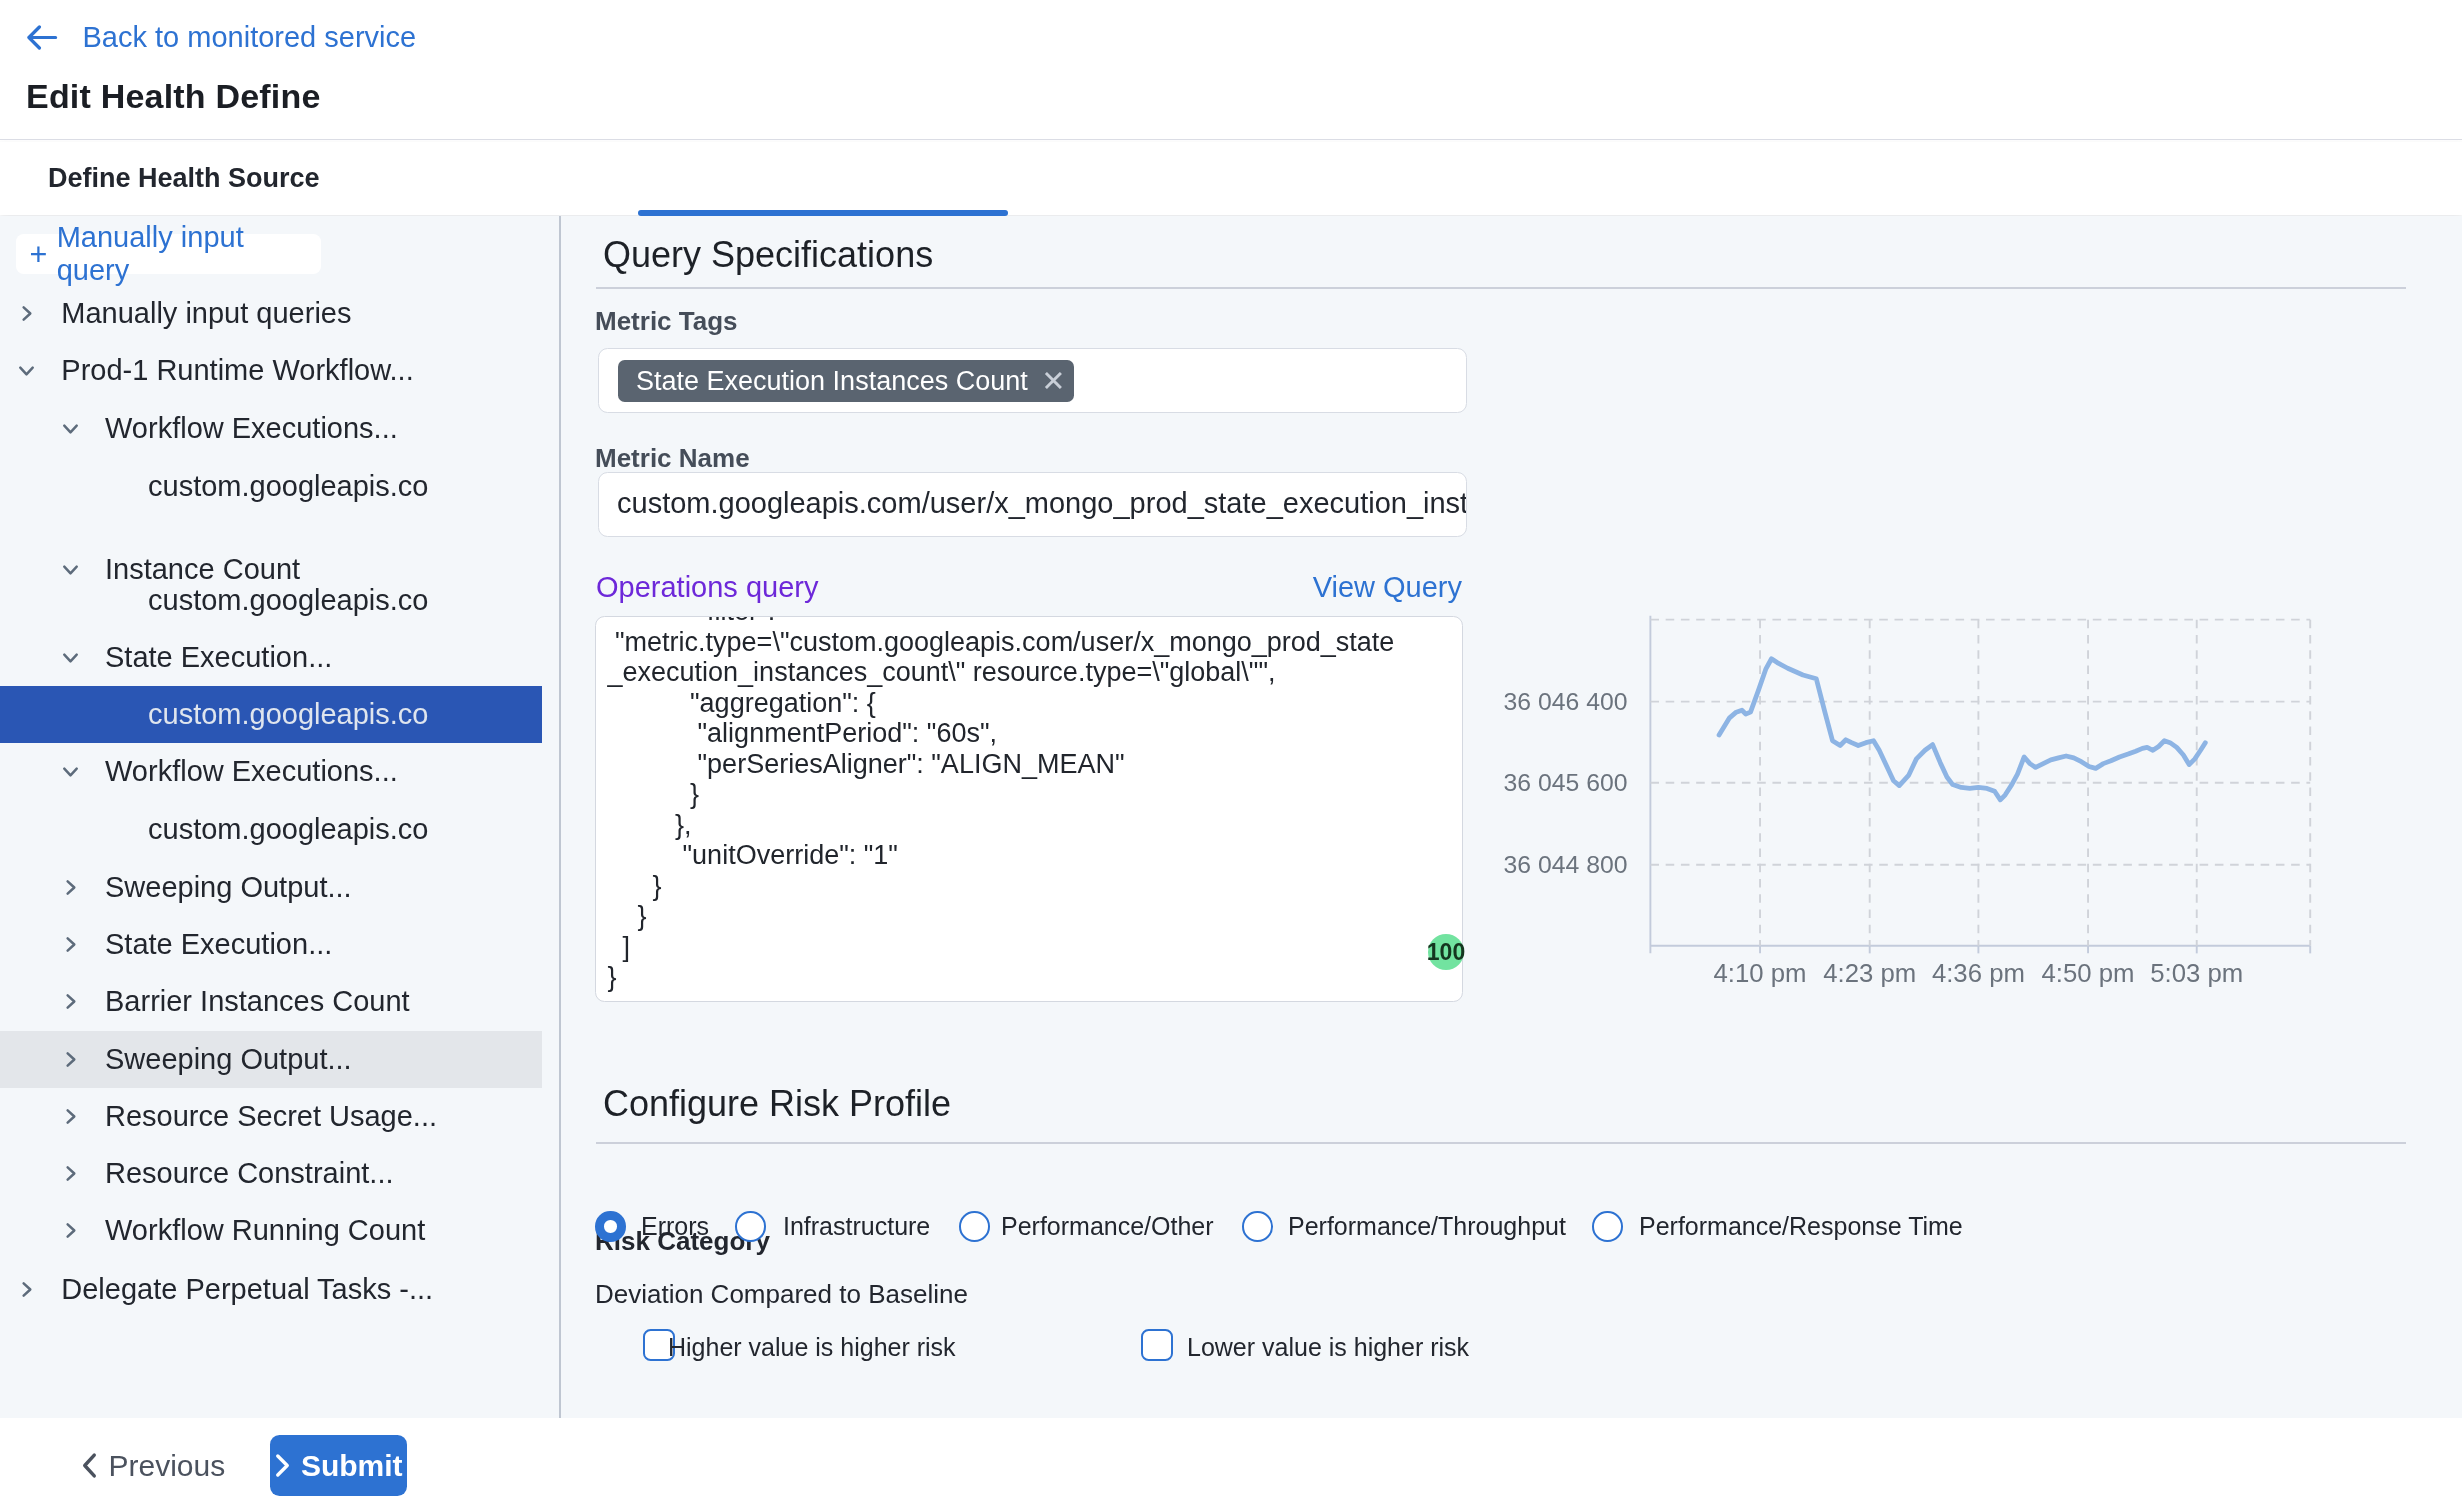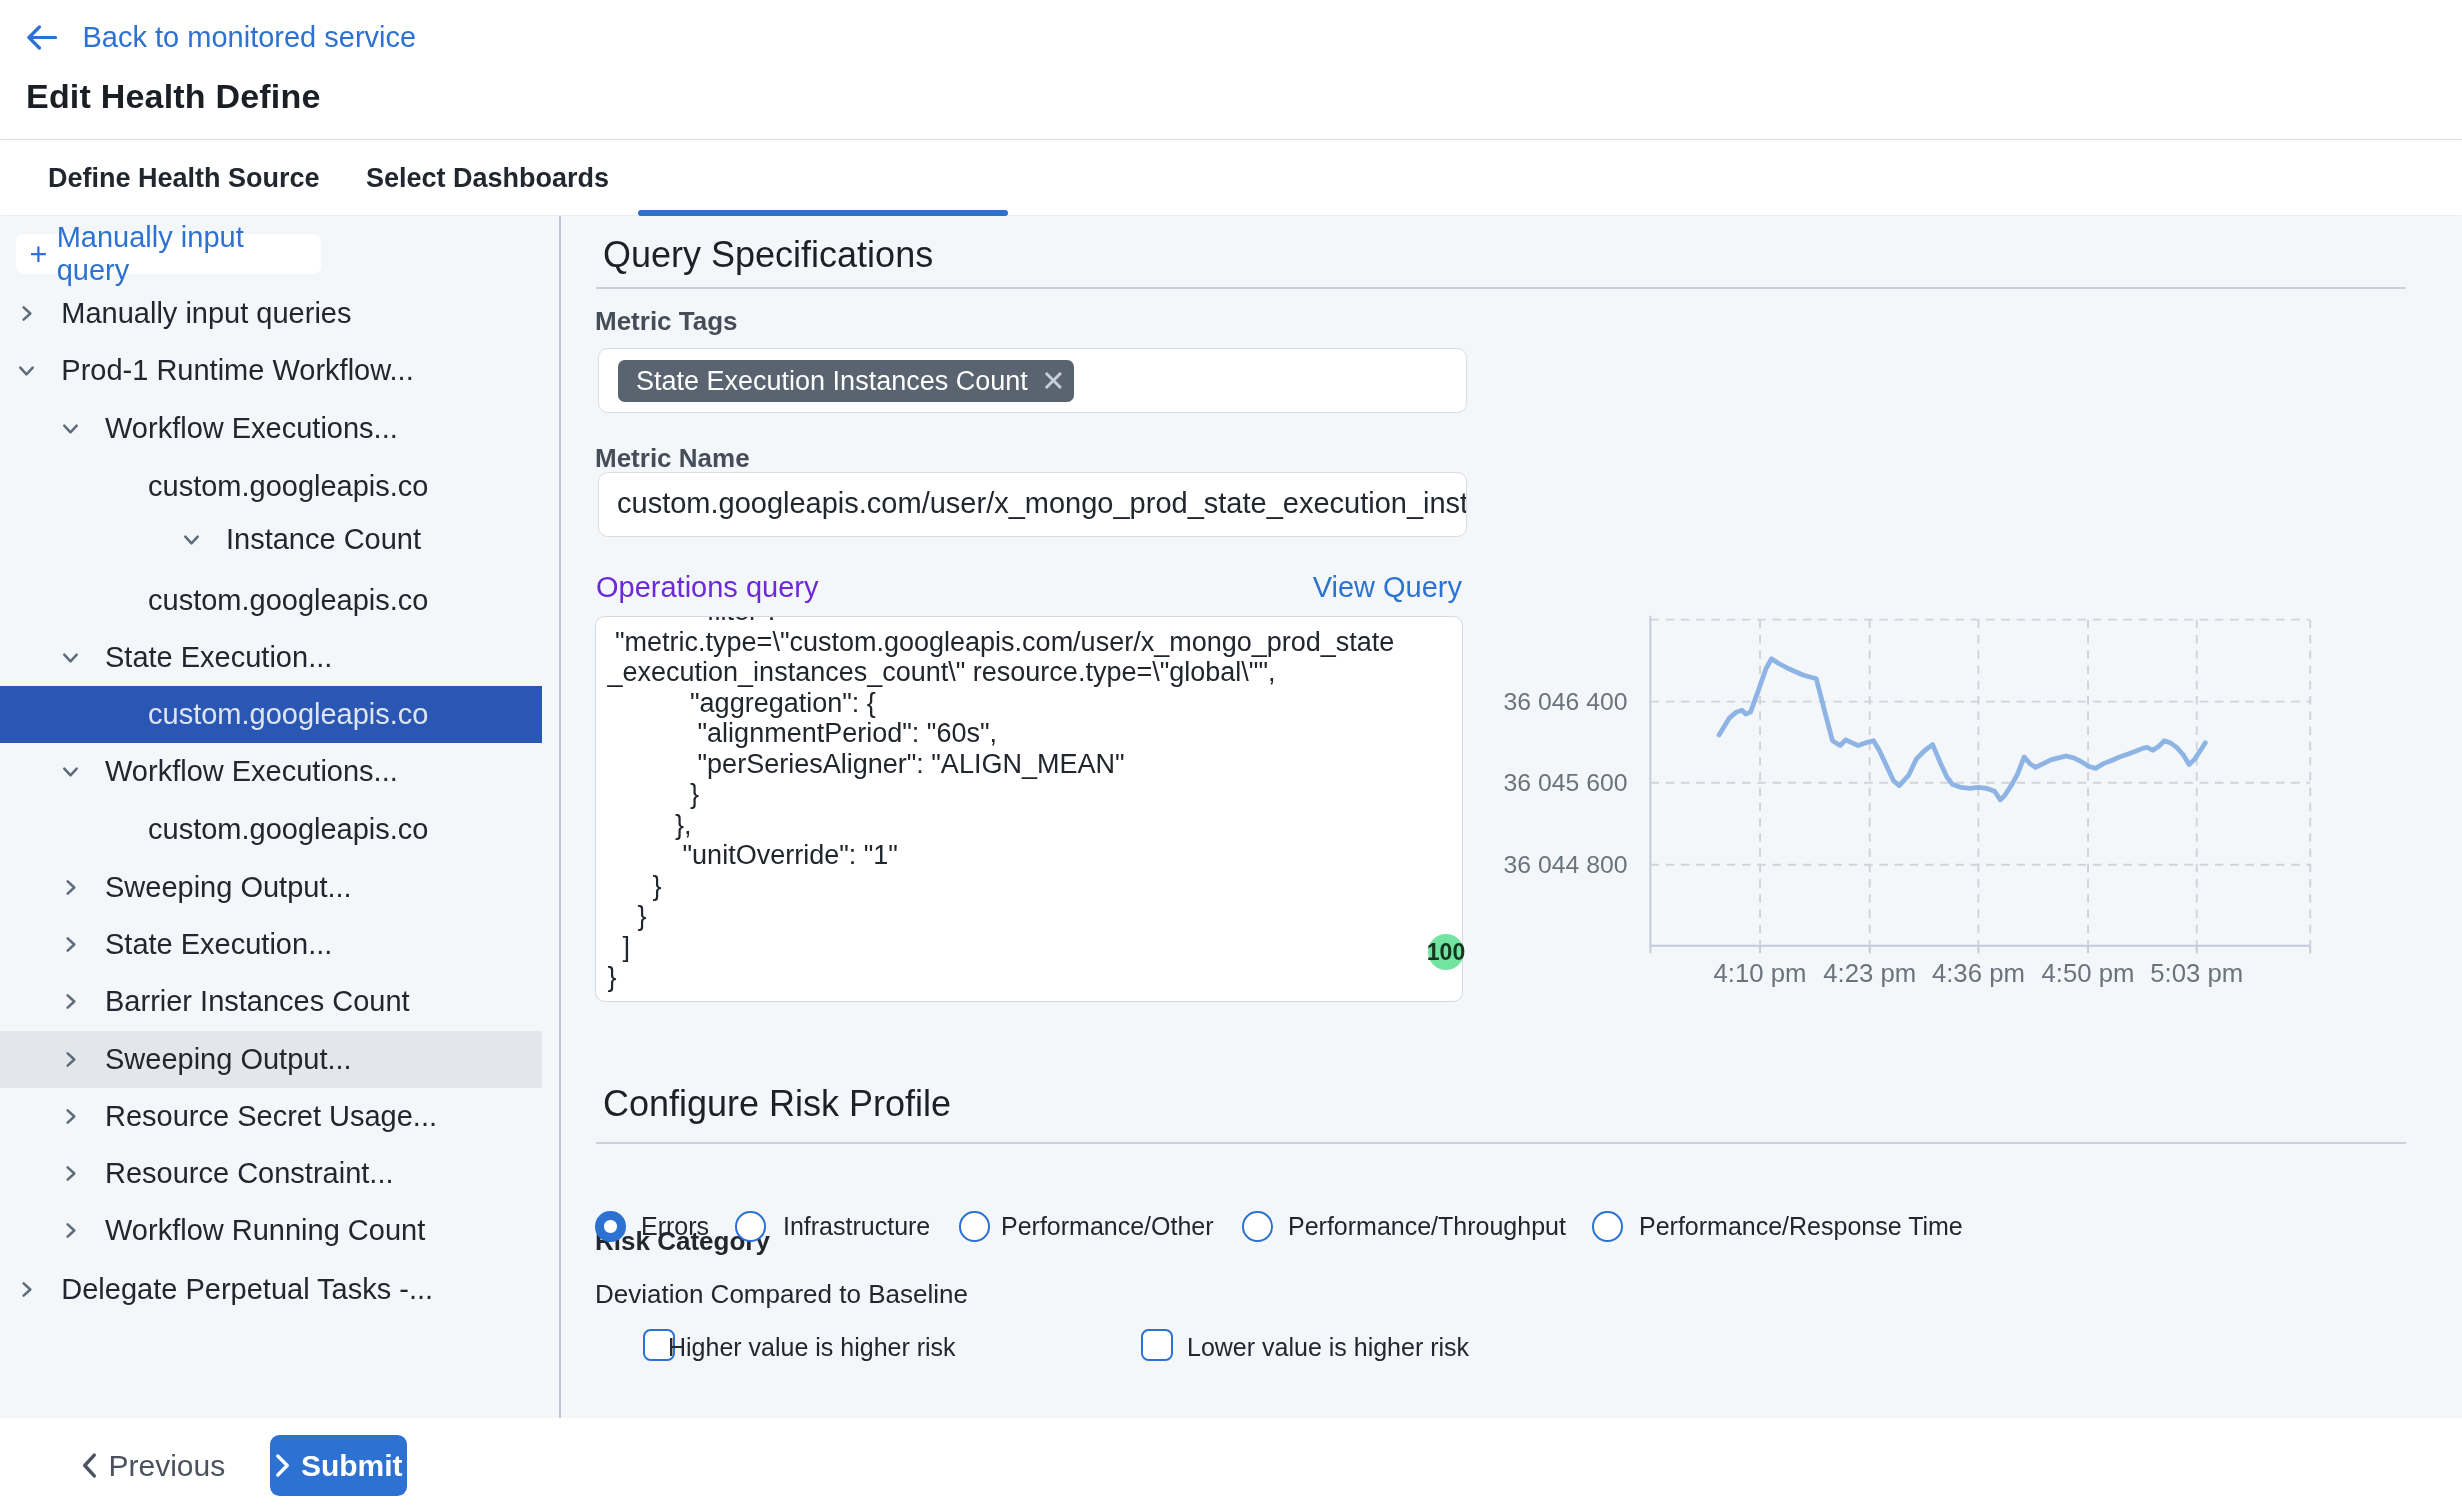--- a/index.html
+++ b/index.html
@@ -70,21 +70,20 @@
     <svg width="30.5" height="25" viewBox="0 0 32 26" fill="none">
         <path d="M30 13H3M13 2L2 13l11 11" stroke="#2d72d2" stroke-width="3.4" stroke-linecap="round" stroke-linejoin="round"></path>
       </svg>
     <span>Back to monitored service</span>
   </div>
   <div id="title">Edit Health Define</div>
 </div>
 
 <div id="tabbar">
   <div class="tab" style="left:48px;">Define Health Source</div>
-  <div class="tab" style="left:366px;">Select Dashboards</div>
   <div id="tabline"></div>
 </div>
 
 <div id="content"></div>
 <div id="vdivider"></div>
 <div id="addquery"><span style="font-size:30.5px;margin-right:9.5px;">+</span> Manually input query</div>
   <div class="trow i1" style="top:285px;">
     <span class="chev">
       <svg width="21" height="21" viewBox="0 0 22 22" fill="none">
         <path d="M8 4.5l7 6.5-7 6.5" stroke="#5d6b7b" stroke-width="2.6" stroke-linecap="round" stroke-linejoin="round"></path>
@@ -104,21 +103,21 @@
     <span class="chev">
       <svg width="21" height="21" viewBox="0 0 22 22" fill="none">
         <path d="M4.5 8l6.5 7 6.5-7" stroke="#5d6b7b" stroke-width="2.6" stroke-linecap="round" stroke-linejoin="round"></path>
       </svg>
     </span>
     <span class="lbl">Workflow Executions...</span>
   </div>
   <div class="trow i3" style="top:458px;">
     <span>custom.googleapis.co</span>
   </div>
-  <div class="trow i2" style="top:511px;justify-content:center;">
+  <div class="trow i2" style="top:541px;">
     <span class="chev">
       <svg width="21" height="21" viewBox="0 0 22 22" fill="none">
         <path d="M4.5 8l6.5 7 6.5-7" stroke="#5d6b7b" stroke-width="2.6" stroke-linecap="round" stroke-linejoin="round"></path>
       </svg>
     </span>
     <span class="lbl">Instance Count</span>
   </div>
   <div class="trow i3" style="top:572px;">
     <span>custom.googleapis.co</span>
   </div>

